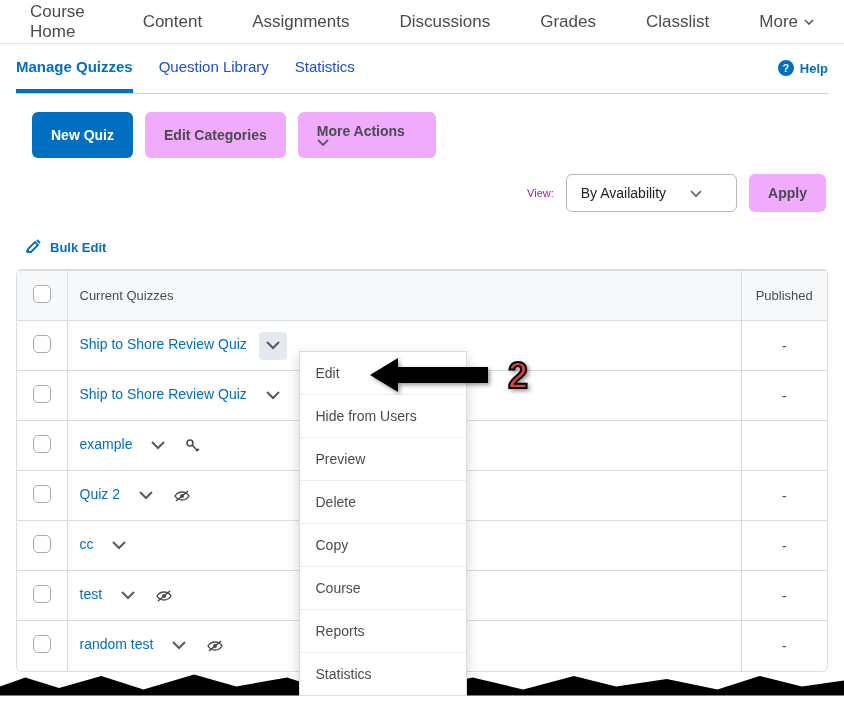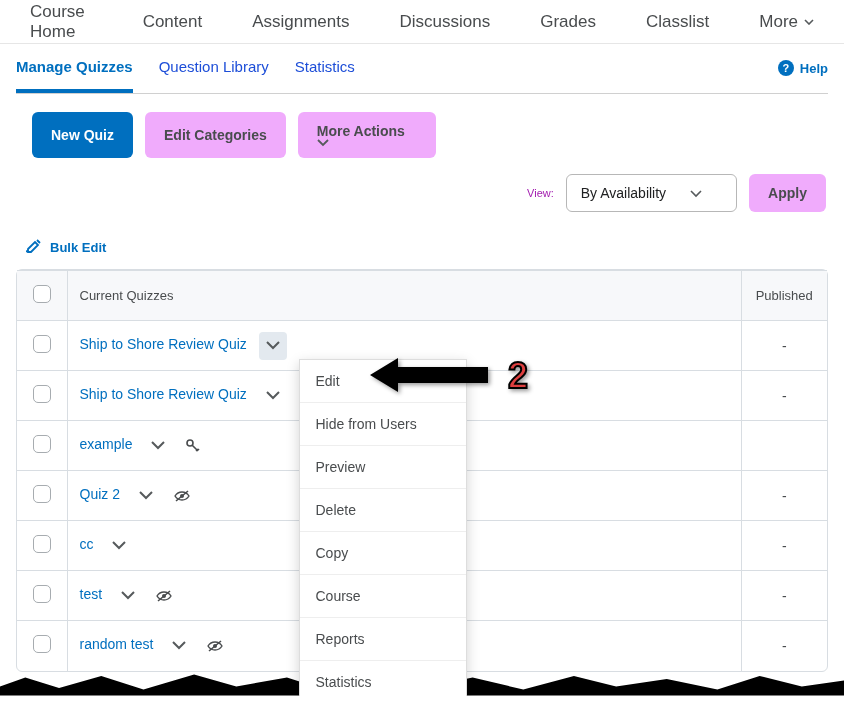--- a/index.html
+++ b/index.html
@@ -28,21 +28,21 @@
     th { background: #f7f8fa; font-weight: 400; font-size: 13px; color: #494c4e; text-align: left; }
     th.check-col, td.check-col { width: 50px; text-align: center; border-right: 1px solid #d8dde2; }
     th.pub-col, td.pub-col { width: 86px; text-align: center; border-left: 1px solid #d8dde2; color: #494c4e; }
     th.name-col { padding-left: 12px; }
     td.name-col { padding-left: 12px; position: relative; }
     .chk { width: 18px; height: 18px; border: 1.5px solid #a7acb0; border-radius: 5px; display: inline-block; cursor: pointer; background: #fff; }
     .qname { color: #006fbf; font-size: 14px; margin-right: 8px; cursor: pointer; }
     .row-chev { display: inline-flex; align-items: center; justify-content: center; width: 28px; height: 28px; border-radius: 4px; cursor: pointer; vertical-align: middle; }
     .row-chev.open { background: #e3e9ef; }
     .icon-eye-slash, .icon-key { margin-left: 10px; color: #494c4e; display: inline-flex; vertical-align: middle; }
-    .dropdown-menu { position: absolute; top: 38px; left: 231px; width: 168px; background: #fff; border: 1px solid #ddd; box-shadow: 0 4px 12px rgba(0,0,0,0.18); z-index: 20; }
+    .dropdown-menu { position: absolute; top: 30px; left: 231px; width: 168px; background: #fff; border: 1px solid #ddd; box-shadow: 0 4px 12px rgba(0,0,0,0.18); z-index: 20; }
     .dropdown-item { padding: 13px 16px; font-size: 14px; color: #494c4e; cursor: pointer; border-bottom: 1px solid #eee; }
     .dropdown-item:last-child { border-bottom: none; }
     .arrow-anno { position: absolute; top: 350px; left: 370px; display: flex; align-items: center; z-index: 30; pointer-events: none; }
     .arrow-anno svg { filter: drop-shadow(2px 2px 2px rgba(0,0,0,0.4)); }
     .torn { height: 30px; background: #000; margin-top: -6px; clip-path: polygon(0 70%, 3% 40%, 7% 75%, 12% 35%, 17% 80%, 23% 30%, 28% 70%, 34% 40%, 39% 85%, 45% 30%, 50% 75%, 56% 40%, 62% 80%, 68% 35%, 73% 70%, 79% 45%, 85% 80%, 90% 35%, 95% 70%, 100% 50%, 100% 100%, 0 100%); }
     .chev svg, .row-chev svg { display: block; }
   </style>
 </head>
 <body>
 

